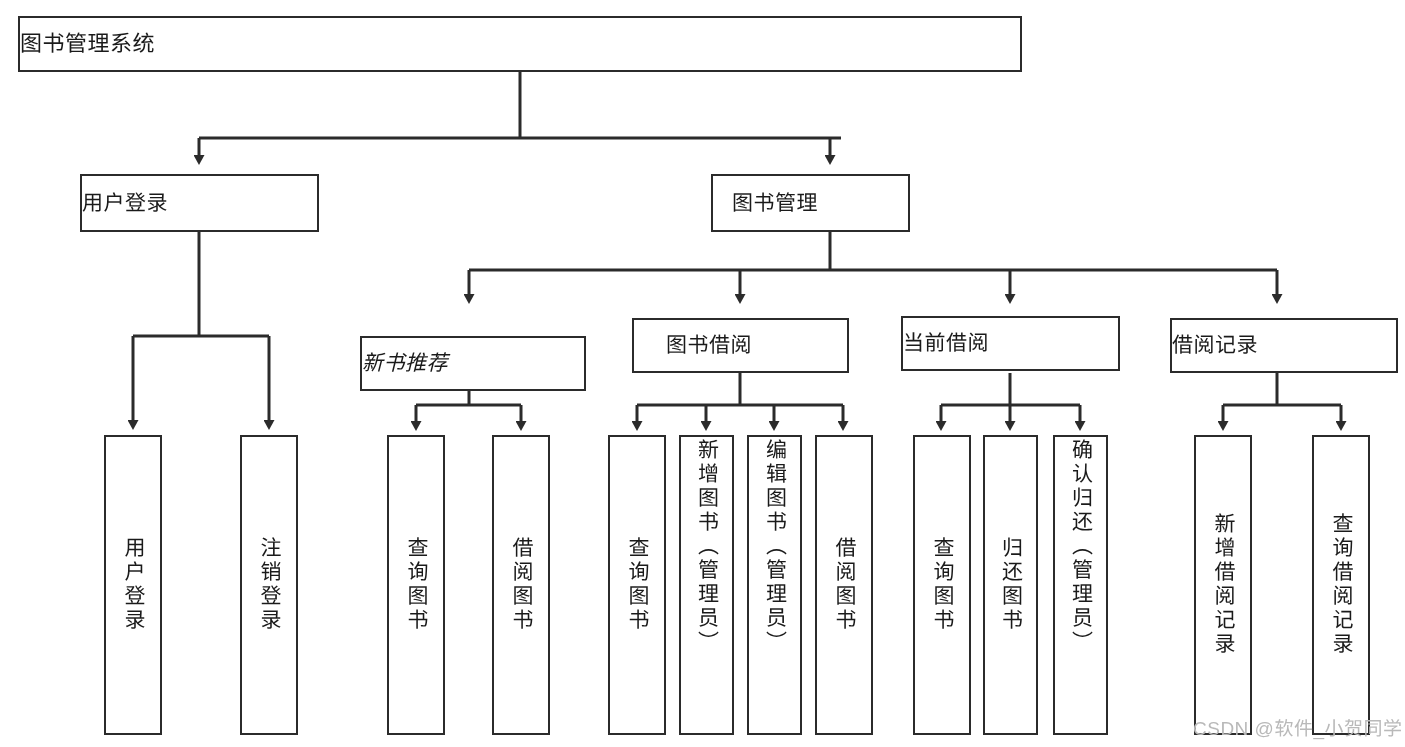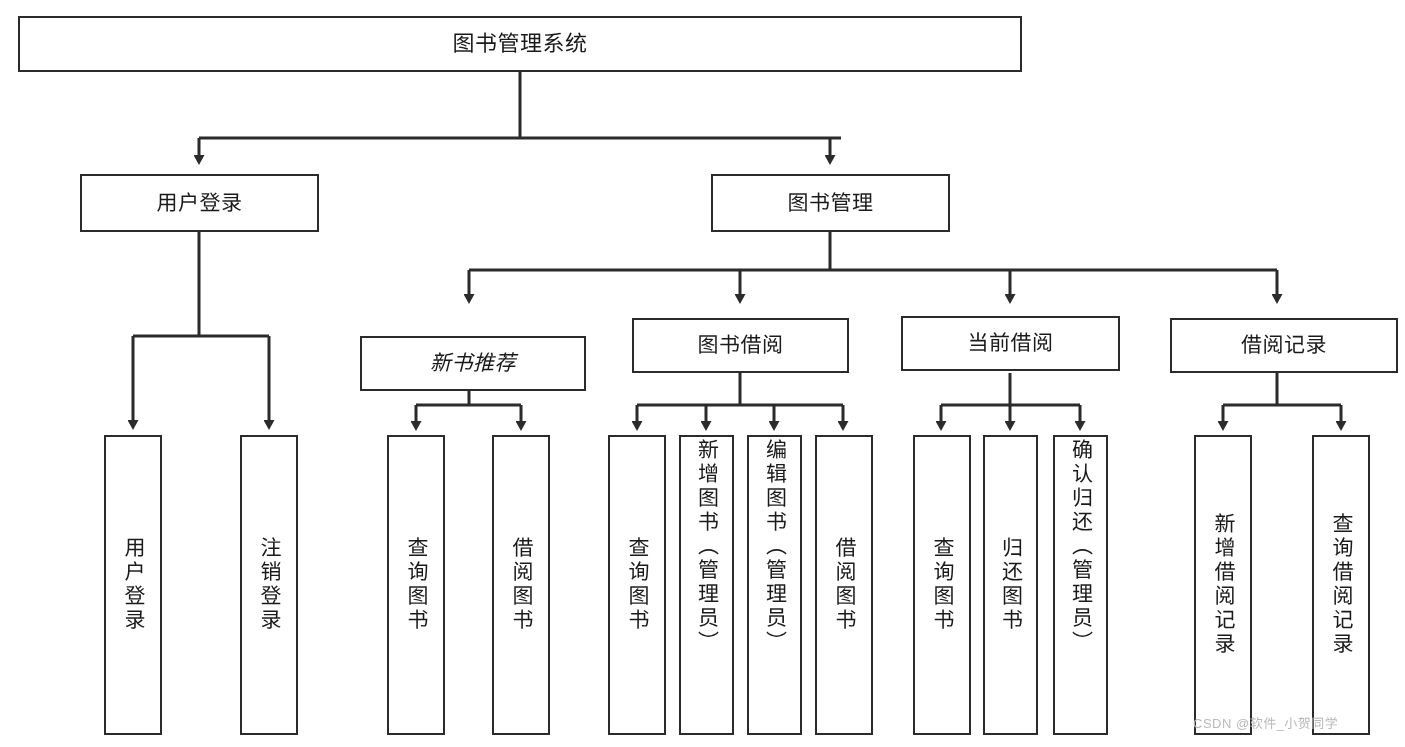--- a/index.html
+++ b/index.html
@@ -29,21 +29,20 @@
     z-index: 1;
   }
   .node {
     position: absolute;
     z-index: 2;
     box-sizing: border-box;
     background: #ffffff;
     border: 2px solid #2b2b2b;
     display: flex;
     align-items: center;
-    justify-content: center;
     text-align: center;
   }
   .node-label {
     display: block;
     line-height: 1.18;
     letter-spacing: 0.5px;
     color: #1a1a1a;
   }
   
   .node.horiz .node-label {
@@ -70,21 +69,21 @@
   }
   .node.vert.mid-text {
     align-items: center;
     padding-top: 0;
   }
   #watermark {
     position: absolute;
     z-index: 3;
     left: 1193px;
     top: 713px;
-    font-size: 13px;
+    font-size: 19px;
     color: #b9b9b9;
     white-space: nowrap;
     letter-spacing: 0.5px;
     pointer-events: none;
     text-align: center;
   }
 </style>
 </head>
 <body>
 
@@ -141,29 +140,29 @@
   </svg>
 
   <div class="node horiz root" style="left:18px; top:16px; width:1004px; height:56px;">
     <span class="node-label">图书管理系统</span>
   </div>
 
   <div class="node horiz" style="left:80px; top:174px; width:239px; height:58px;">
     <span class="node-label">用户登录</span>
   </div>
 
-  <div class="node horiz" style="left:711px; top:174px; width:239px; height:58px;">
+  <div class="node horiz" style="left:711px; top:174px; width:199px; height:58px;padding-left:19px;">
     <span class="node-label">图书管理</span>
   </div>
 
   <div class="node horiz" style="left:360px; top:336px; width:226px; height:55px;font-style:italic;">
     <span class="node-label">新书推荐</span>
   </div>
 
-  <div class="node horiz" style="left:632px; top:318px; width:217px; height:55px;">
+  <div class="node horiz" style="left:632px; top:318px; width:217px; height:55px;padding-left:32px;">
     <span class="node-label">图书借阅</span>
   </div>
 
   <div class="node horiz" style="left:901px; top:316px; width:219px; height:55px;">
     <span class="node-label">当前借阅</span>
   </div>
 
   <div class="node horiz" style="left:1170px; top:318px; width:228px; height:55px;">
     <span class="node-label">借阅记录</span>
   </div>

